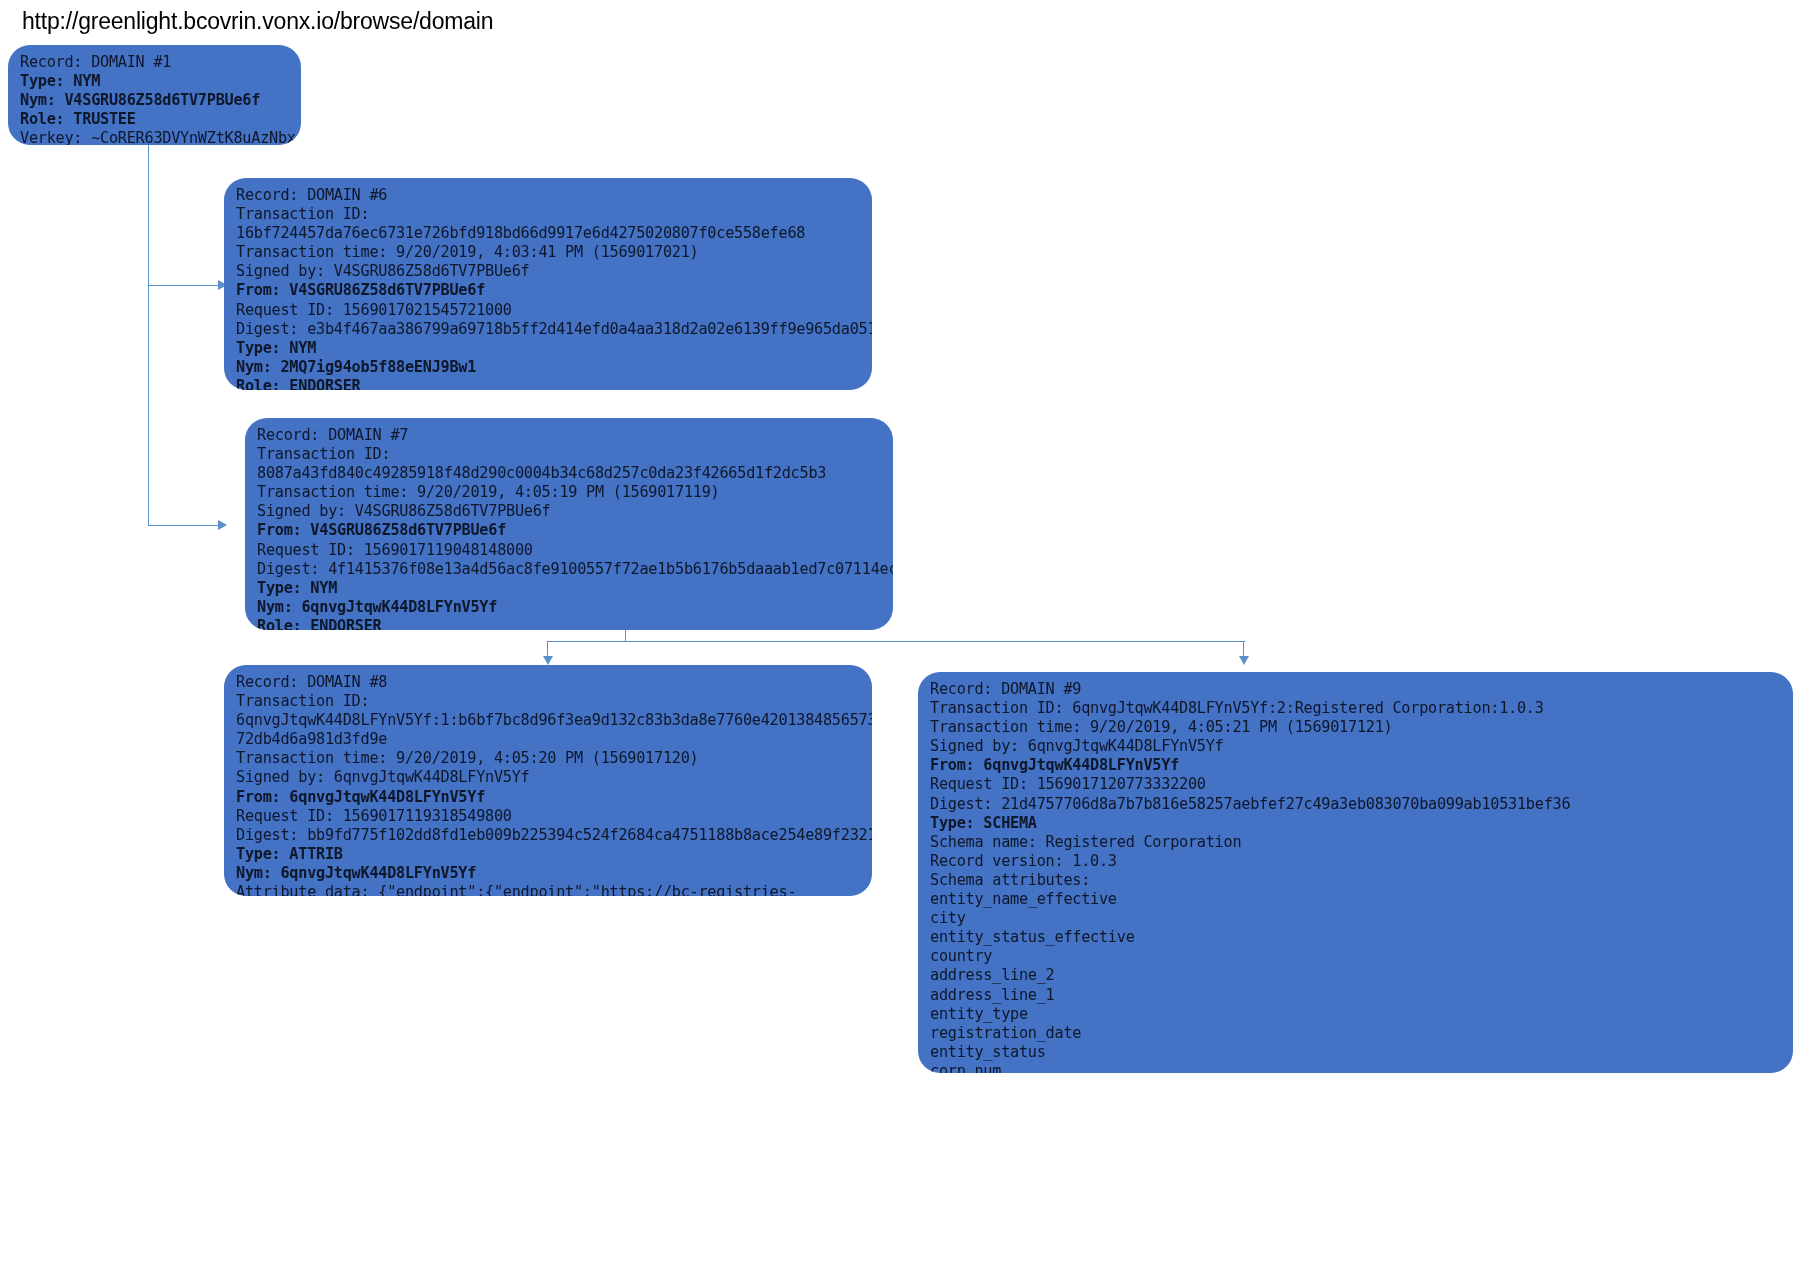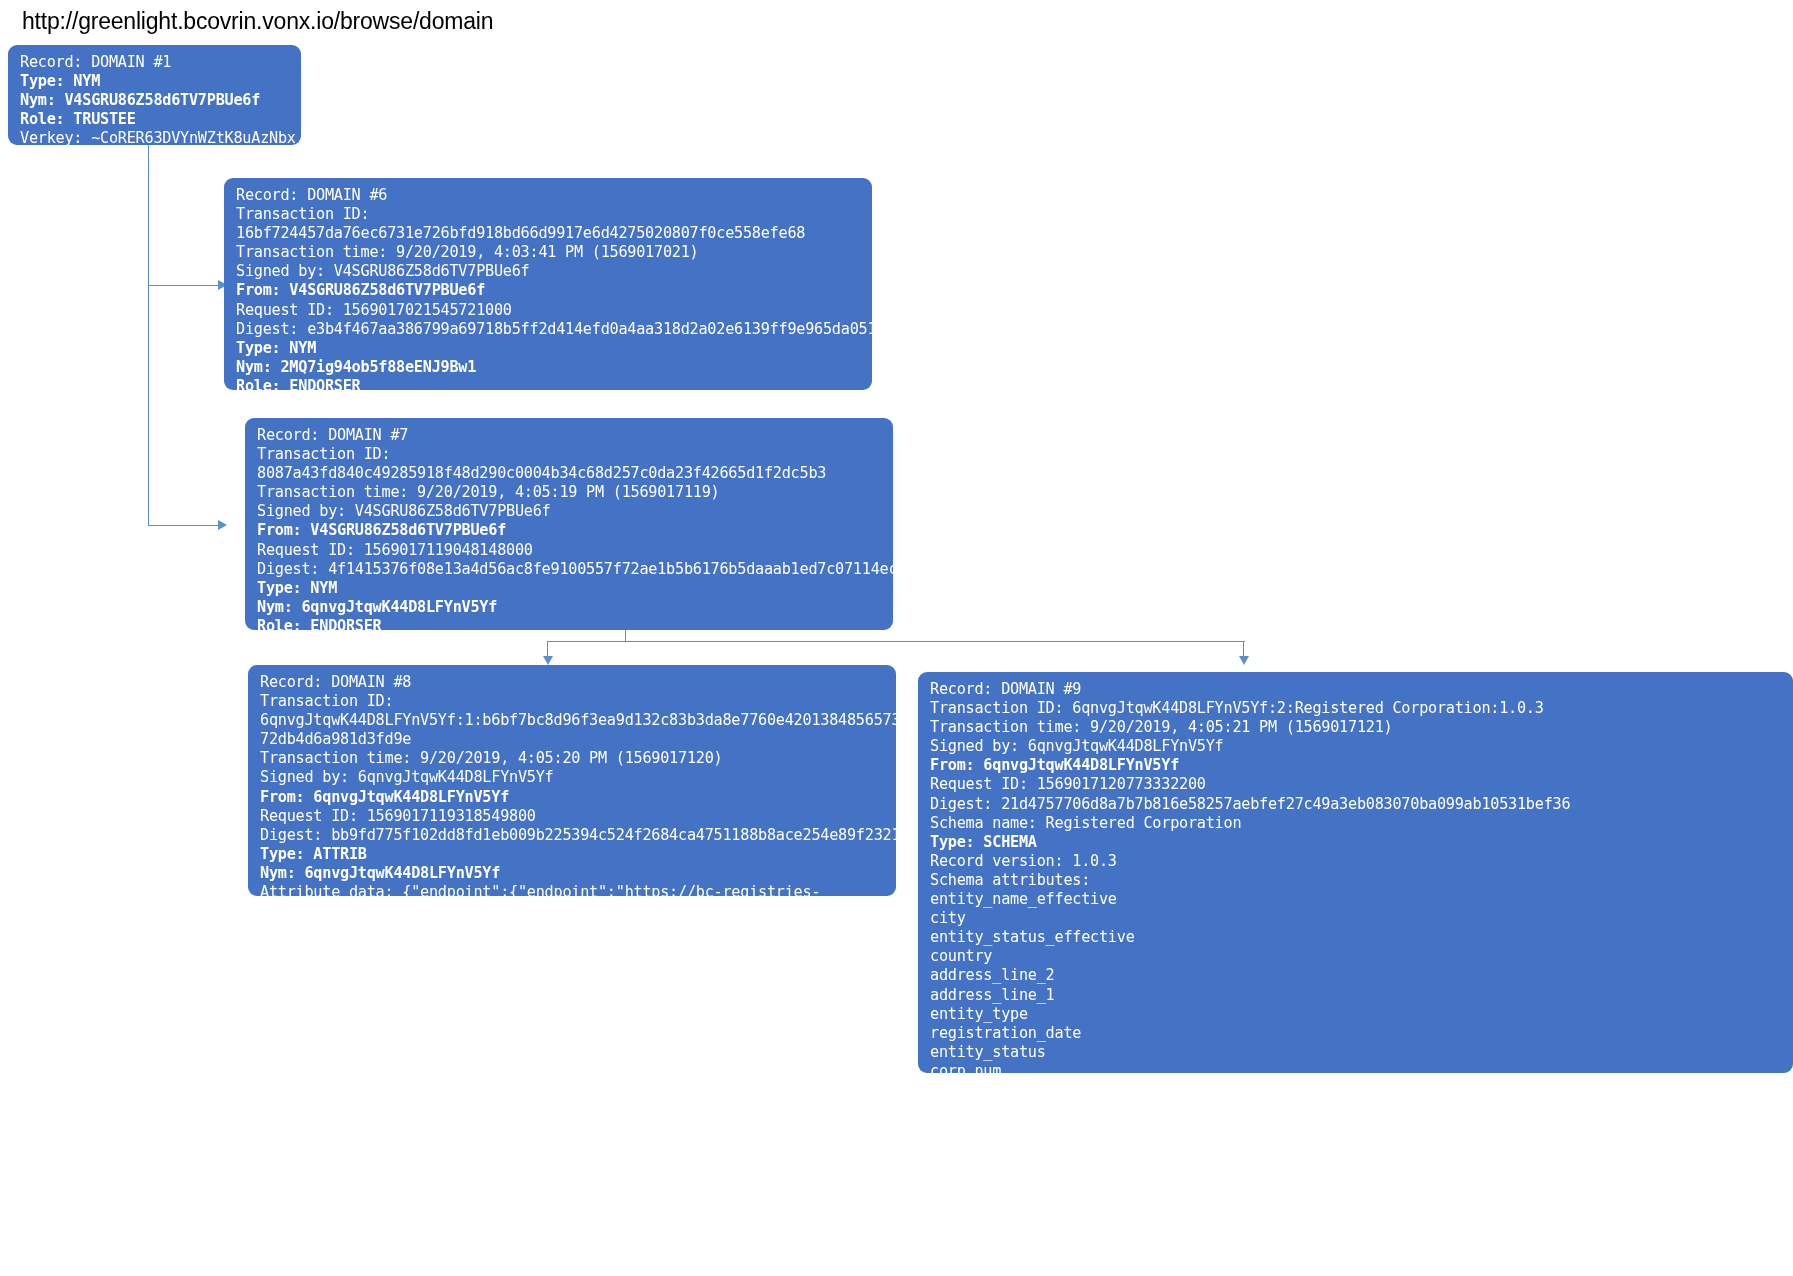--- a/index.html
+++ b/index.html
@@ -20,22 +20,22 @@
     top: 8px;
     font-family: "Liberation Sans", sans-serif;
     font-size: 23px;
     color: #000000;
     letter-spacing: -0.2px;
     white-space: nowrap;
   }
   .record-box {
     position: absolute;
     background: #4472C4;
-    border-radius: 9px;
-    color: #ffffff;
+    border-radius: 22px;
+    color: #0f172a;
     box-sizing: border-box;
     padding: 8px 24px 8px 12px;
     overflow: hidden;
   }
   .rec-line {
     font-family: "DejaVu Sans Mono", "Liberation Mono", monospace;
     font-size: 15.2px;
     line-height: 19.1px;
     white-space: pre;
     letter-spacing: -0.25px;
@@ -127,21 +127,21 @@
     <div class="rec-line">Transaction time: 9/20/2019, 4:05:19 PM (1569017119)</div>
     <div class="rec-line">Signed by: V4SGRU86Z58d6TV7PBUe6f</div>
     <div class="rec-line bold">From: V4SGRU86Z58d6TV7PBUe6f</div>
     <div class="rec-line">Request ID: 1569017119048148000</div>
     <div class="rec-line">Digest: 4f1415376f08e13a4d56ac8fe9100557f72ae1b5b6176b5daaab1ed7c07114ec</div>
     <div class="rec-line bold">Type: NYM</div>
     <div class="rec-line bold">Nym: 6qnvgJtqwK44D8LFYnV5Yf</div>
     <div class="rec-line bold">Role: ENDORSER</div>
   </div>
 
-<div class="record-box" style="left:224px; top:665px; width:648px; height:231px;margin-left:24px;">
+<div class="record-box" style="left:224px; top:665px; width:648px; height:231px;">
     <div class="rec-line">Record: DOMAIN #8</div>
     <div class="rec-line">Transaction ID:</div>
     <div class="rec-line">6qnvgJtqwK44D8LFYnV5Yf:1:b6bf7bc8d96f3ea9d132c83b3da8e7760e4201384856573</div>
     <div class="rec-line">72db4d6a981d3fd9e</div>
     <div class="rec-line">Transaction time: 9/20/2019, 4:05:20 PM (1569017120)</div>
     <div class="rec-line">Signed by: 6qnvgJtqwK44D8LFYnV5Yf</div>
     <div class="rec-line bold">From: 6qnvgJtqwK44D8LFYnV5Yf</div>
     <div class="rec-line">Request ID: 1569017119318549800</div>
     <div class="rec-line">Digest: bb9fd775f102dd8fd1eb009b225394c524f2684ca4751188b8ace254e89f2321</div>
     <div class="rec-line bold">Type: ATTRIB</div>
@@ -150,22 +150,22 @@
   </div>
 
 <div class="record-box" style="left:918px; top:672px; width:875px; height:401px;">
     <div class="rec-line">Record: DOMAIN #9</div>
     <div class="rec-line">Transaction ID: 6qnvgJtqwK44D8LFYnV5Yf:2:Registered Corporation:1.0.3</div>
     <div class="rec-line">Transaction time: 9/20/2019, 4:05:21 PM (1569017121)</div>
     <div class="rec-line">Signed by: 6qnvgJtqwK44D8LFYnV5Yf</div>
     <div class="rec-line bold">From: 6qnvgJtqwK44D8LFYnV5Yf</div>
     <div class="rec-line">Request ID: 1569017120773332200</div>
     <div class="rec-line">Digest: 21d4757706d8a7b7b816e58257aebfef27c49a3eb083070ba099ab10531bef36</div>
+    <div class="rec-line bold">Type: SCHEMA</div>
     <div class="rec-line">Schema name: Registered Corporation</div>
-    <div class="rec-line bold">Type: SCHEMA</div>
     <div class="rec-line">Record version: 1.0.3</div>
     <div class="rec-line">Schema attributes:</div>
     <div class="rec-line">entity_name_effective</div>
     <div class="rec-line">city</div>
     <div class="rec-line">entity_status_effective</div>
     <div class="rec-line">country</div>
     <div class="rec-line">address_line_2</div>
     <div class="rec-line">address_line_1</div>
     <div class="rec-line">entity_type</div>
     <div class="rec-line">registration_date</div>

